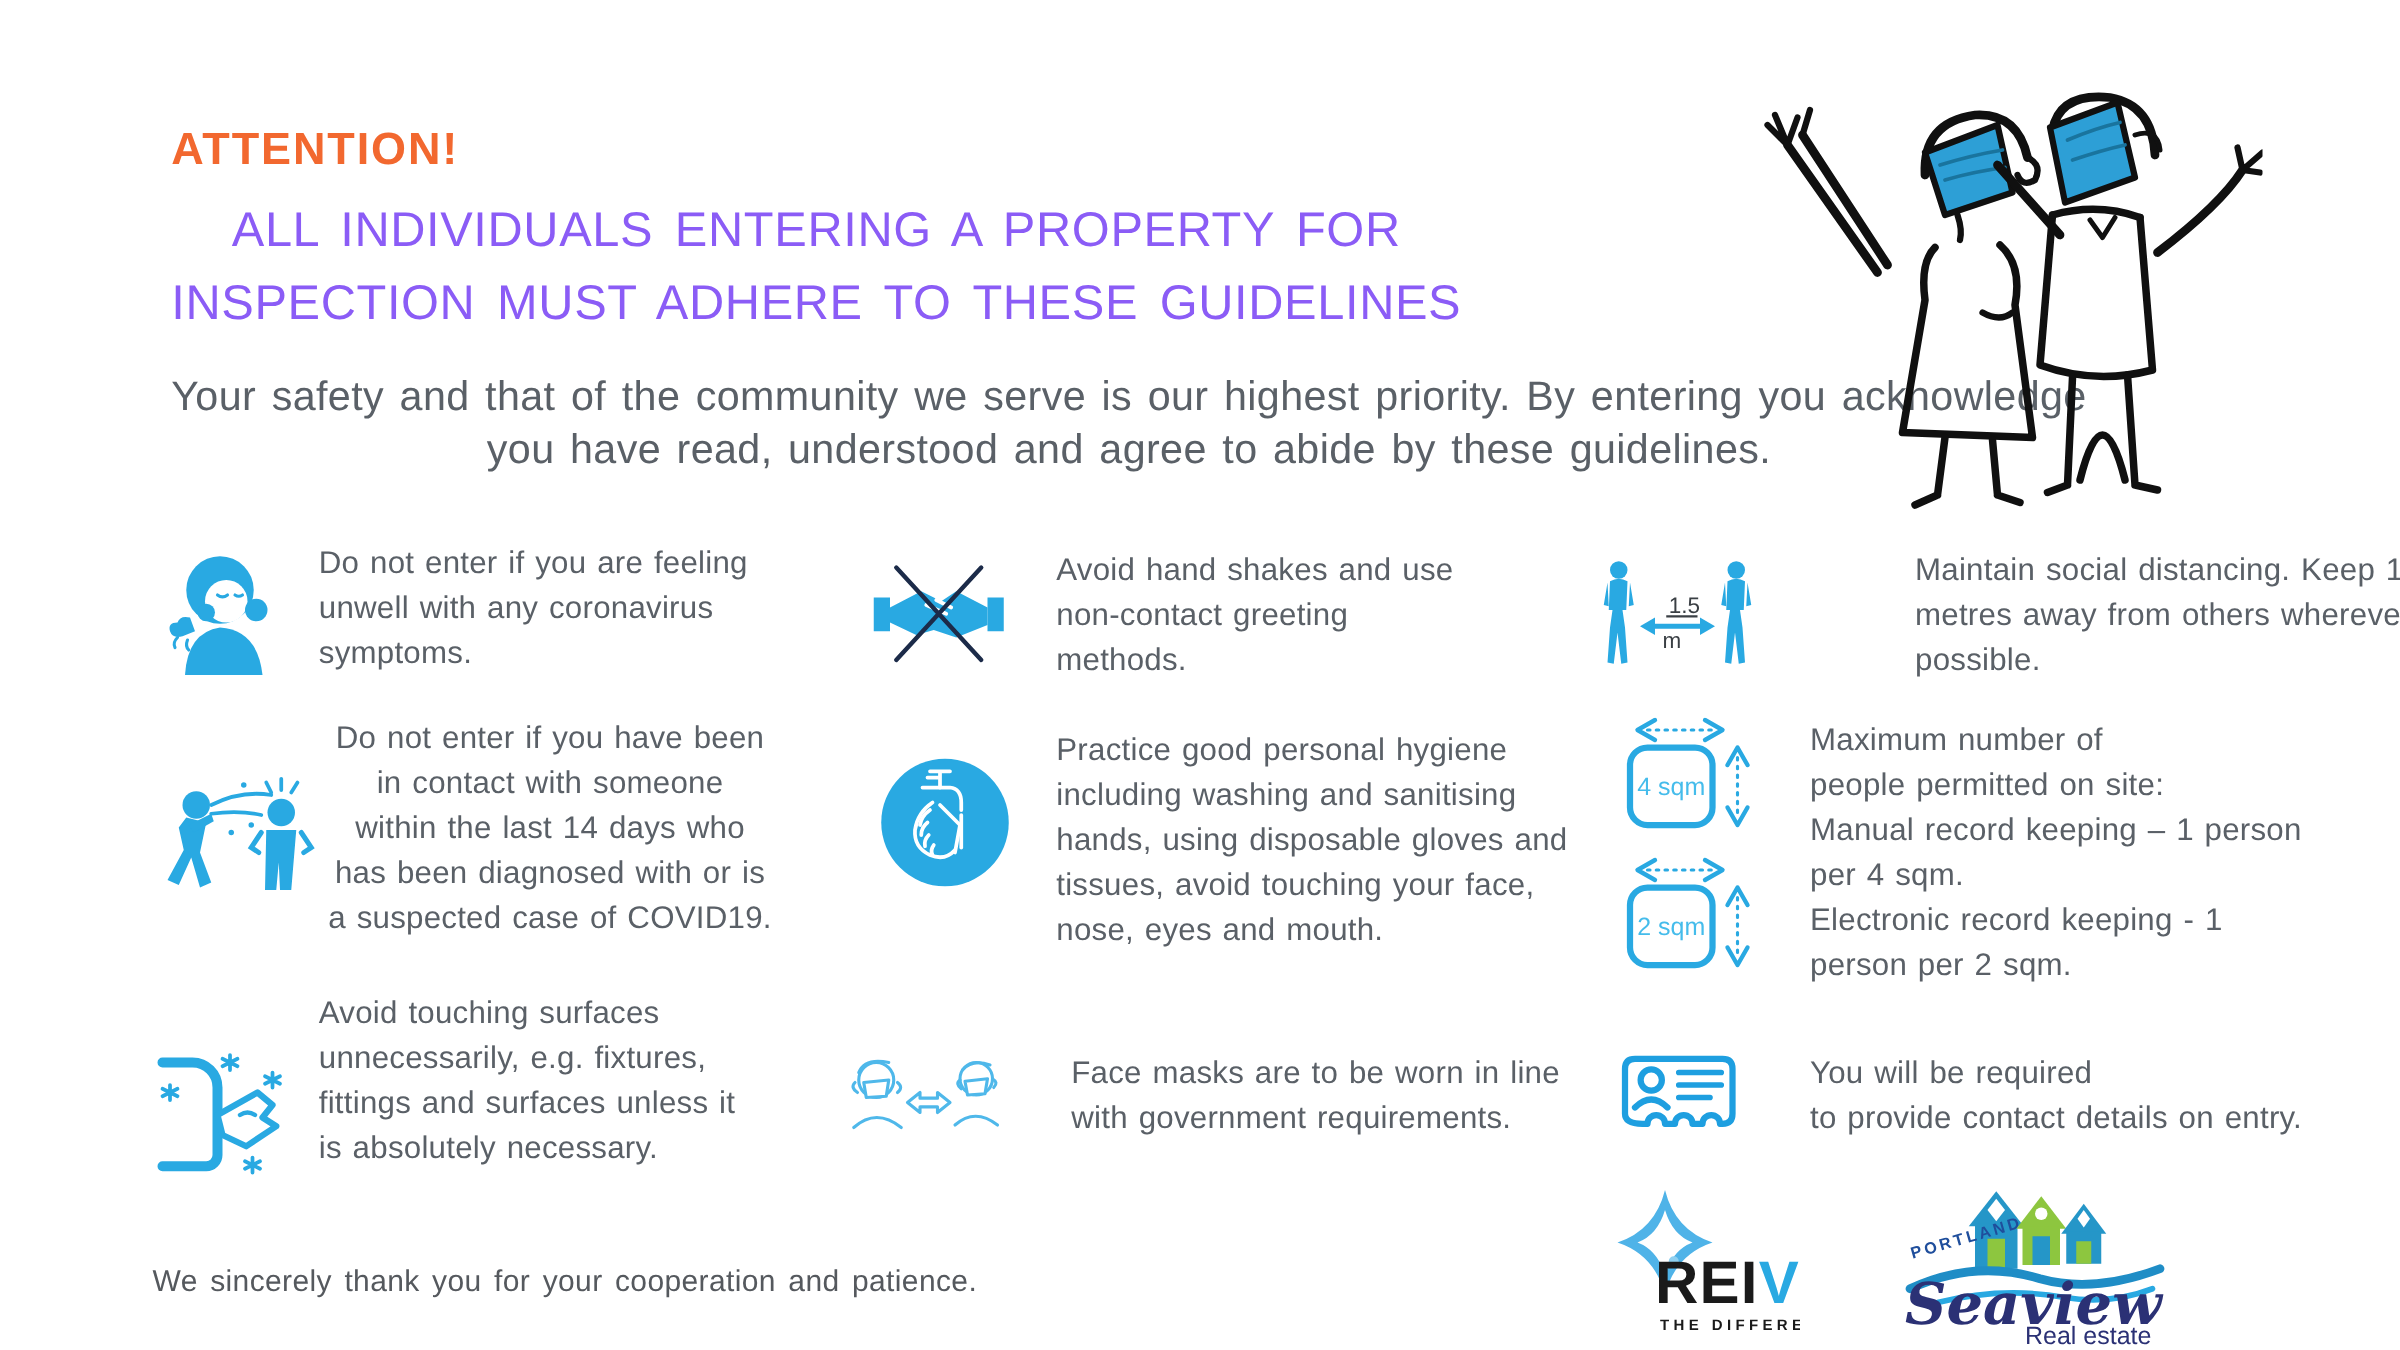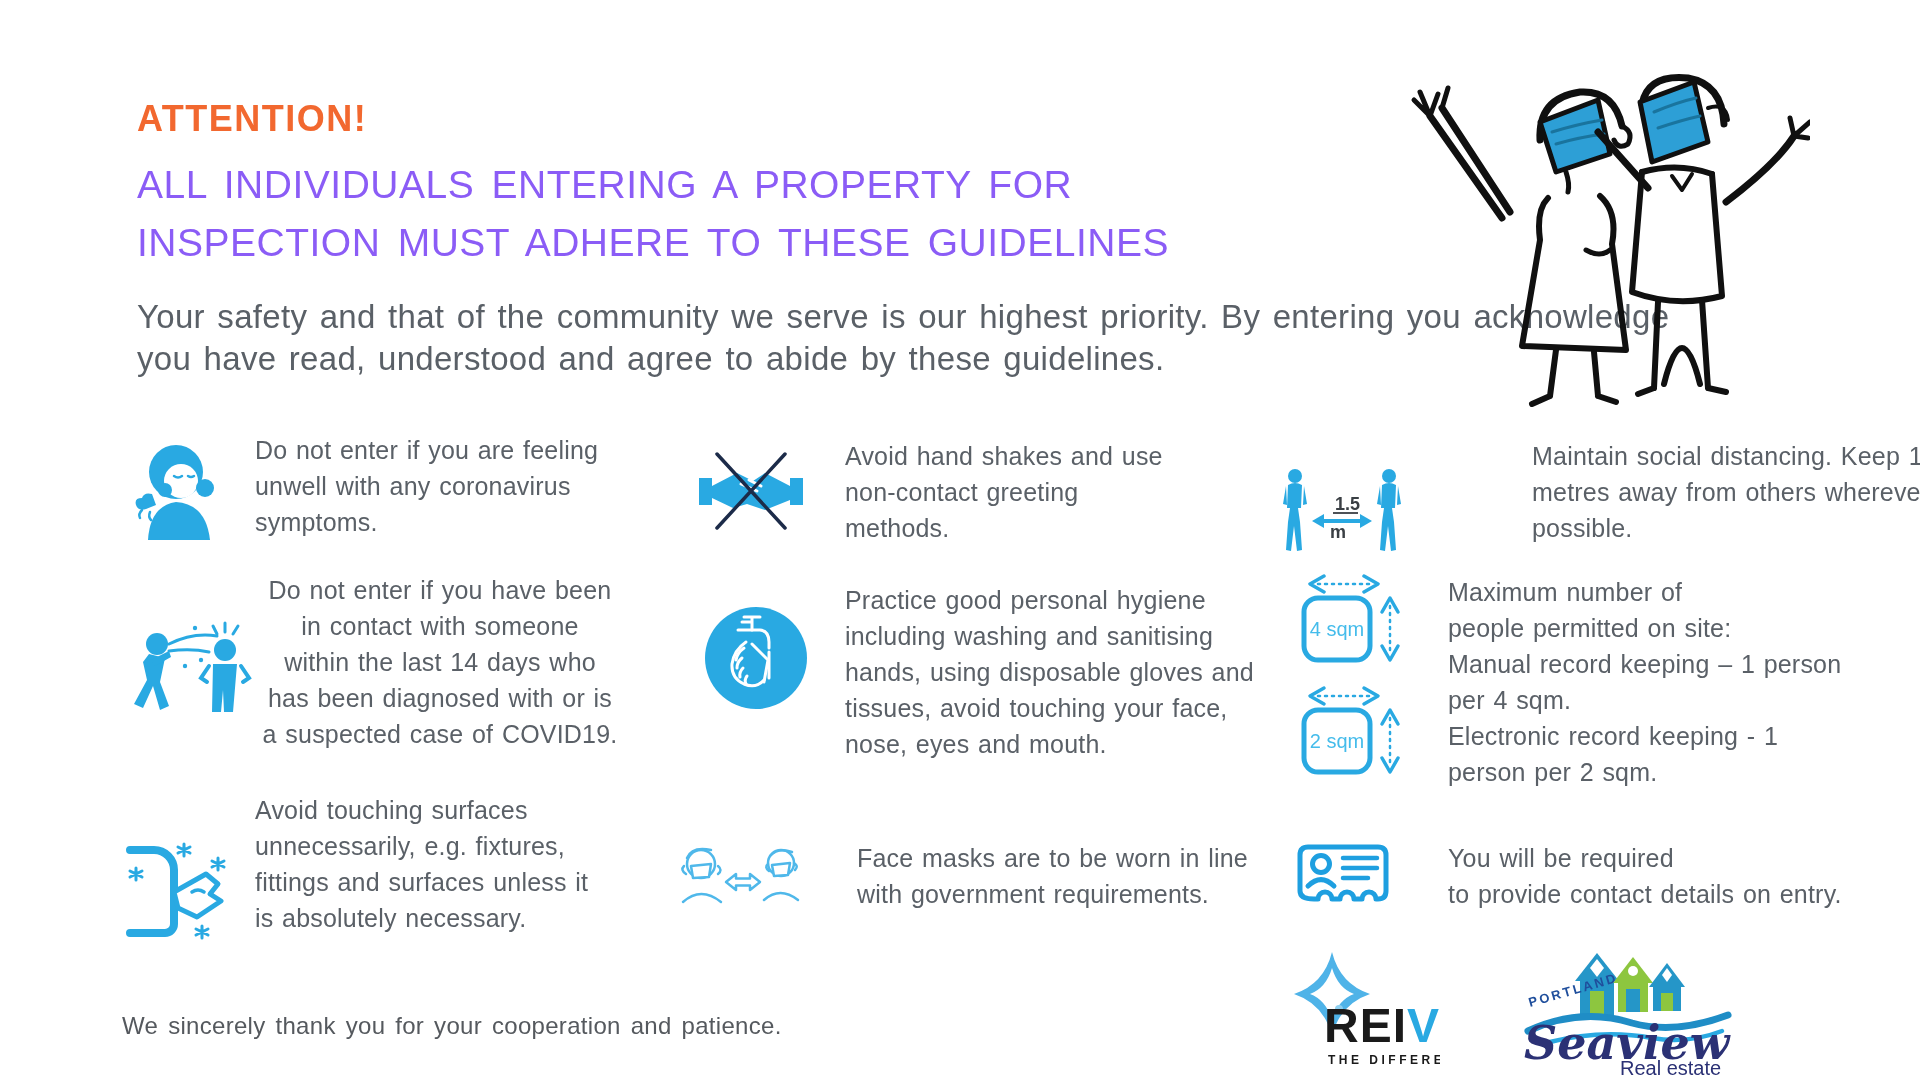--- a/index.html
+++ b/index.html
@@ -1,18 +1,18 @@
 <!DOCTYPE html>
 <html><head>
 <meta charset="utf-8">
 <style>
   html,body{margin:0;padding:0;background:#fff;}
   body{width:1920px;height:1080px;position:relative;overflow:hidden;
        font-family:"Liberation Sans",sans-serif;}
-  .abs{position:absolute;}
+  .abs{position:absolute;text-align:center;}
   
   .attention{left:137px;top:98px;font-size:36px;font-weight:bold;letter-spacing:1.5px;color:#F2682F;}
   .title{left:137px;top:156px;font-size:39px;color:#8b5cf6;line-height:58px;letter-spacing:0.5px;
          word-spacing:6px;white-space:pre-line;}
   .intro{left:137px;top:296px;font-size:33px;color:#5a6067;line-height:42px;letter-spacing:0.3px;
          word-spacing:3px;white-space:pre-line;}
   
   .gicon{position:absolute;}
   .gtext{position:absolute;font-size:25px;line-height:36px;color:#5a6067;
          letter-spacing:0.2px;word-spacing:1.5px;white-space:pre-line;}
@@ -159,21 +159,21 @@
     <circle cx="103" cy="21" r="13"></circle>
     <path d="M92 14 q8 -9 22 -4 M90 22 q-4 3 1 7 M116 21 q5 3 1 7"></path>
     <path d="M94 23 L112 21 L110 33 L96 34 Z" fill="#fff"></path>
     <path d="M86 58 q16 -14 34 0"></path>
     <path d="M48 40 l10 -8 v4.5 h14 v-4.5 l10 8 l-10 8 v-4.5 h-14 v4.5 z"></path>
   </svg>
 </div>
 <div class="gtext" style="left:845px;top:840px;width:400px;margin-left:12px;">Face masks are to be worn in line
 with government requirements.</div>
 
-<div class="gicon" style="left:1278px;top:466px;font-weight:bold;">
+<div class="gicon" style="left:1278px;top:446px;">
   <svg width="128" height="98" viewBox="0 0 128 98">
     <g fill="#29A9E2">
       <circle cx="17" cy="10" r="7"></circle>
       <path d="M10 19 Q17 15 24 19 L23 42 L20 42 L22 56 L24 84 L19 85 L16 60 L13 85 L8 84 L10 56 L12 42 L9 42 Z"></path>
       <path d="M8 20 L5 38 L9 39 M26 20 L29 38 L25 39"></path>
       <circle cx="111" cy="10" r="7"></circle>
       <path d="M104 19 Q111 15 118 19 L117 42 L114 42 L116 56 L118 84 L113 85 L110 60 L107 85 L102 84 L104 56 L106 42 L103 42 Z"></path>
       <path d="M102 20 L99 38 L103 39 M120 20 L123 38 L119 39"></path>
     </g>
     <line x1="44" y1="55" x2="84" y2="55" stroke="#29A9E2" stroke-width="4"></line>

